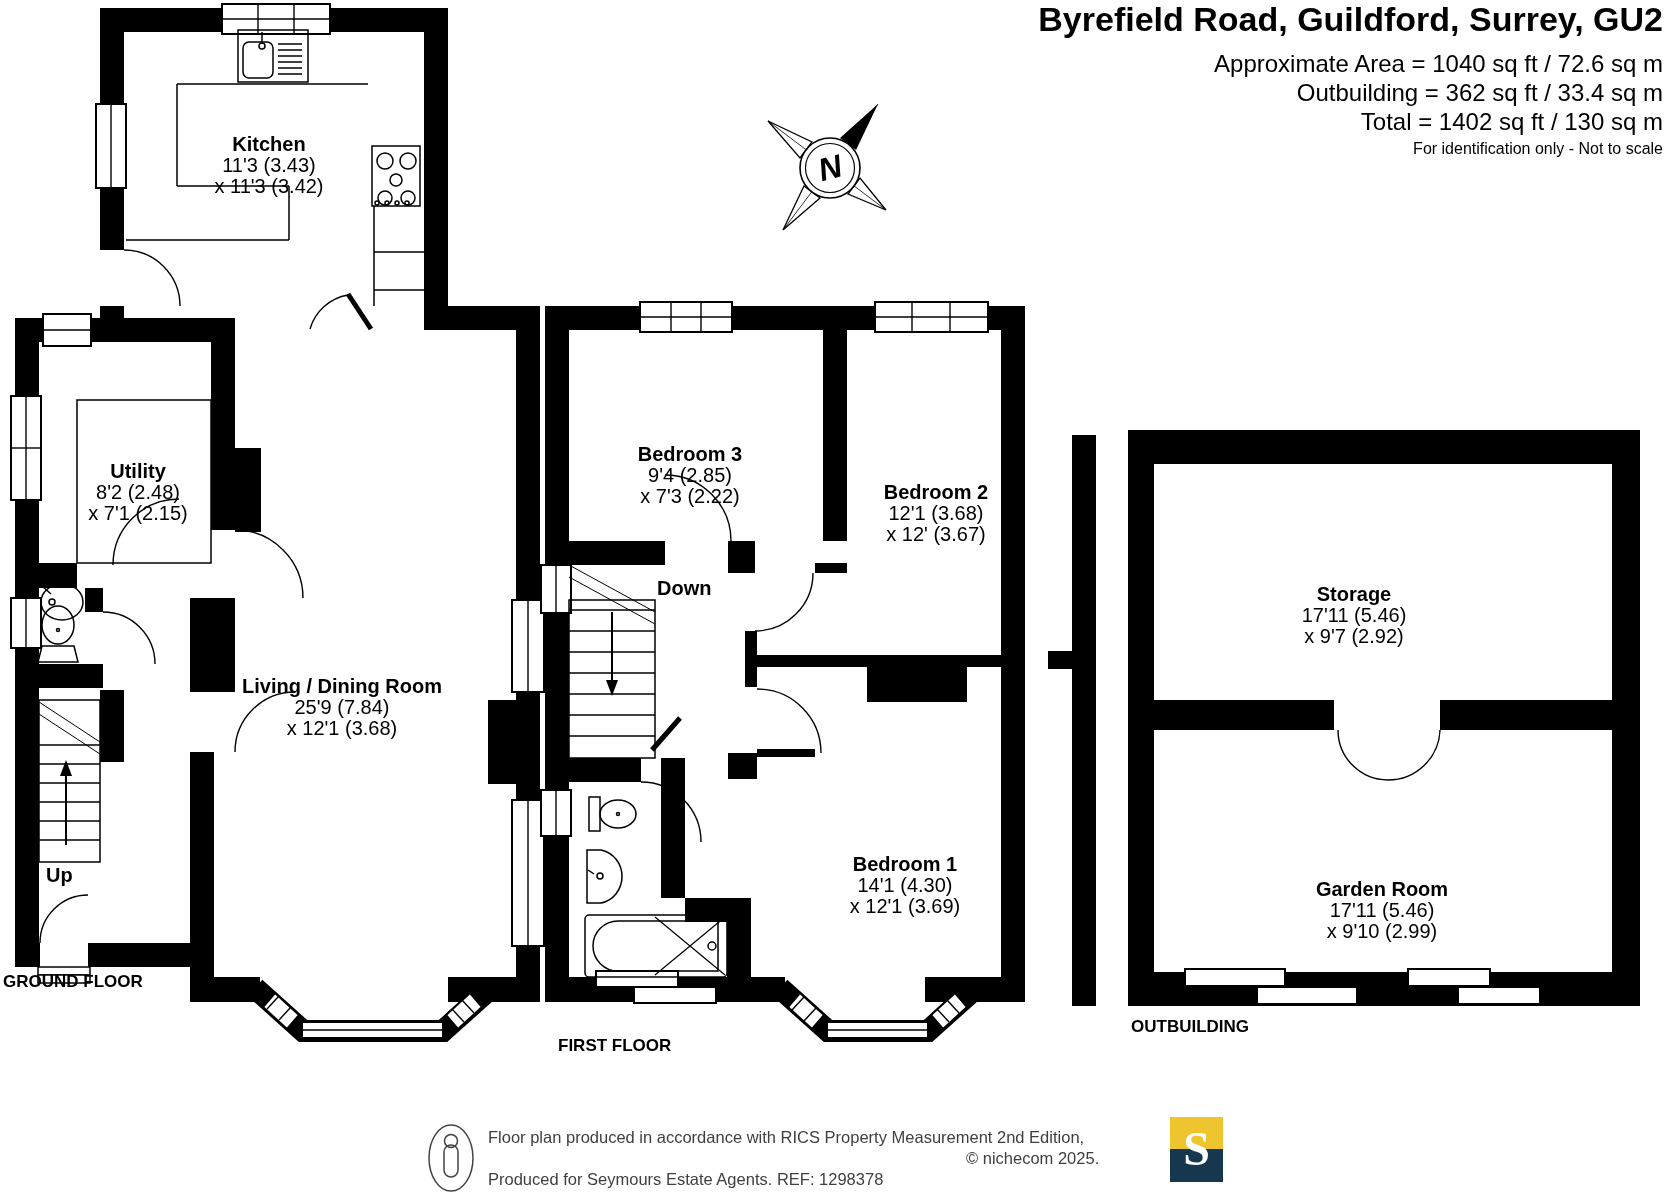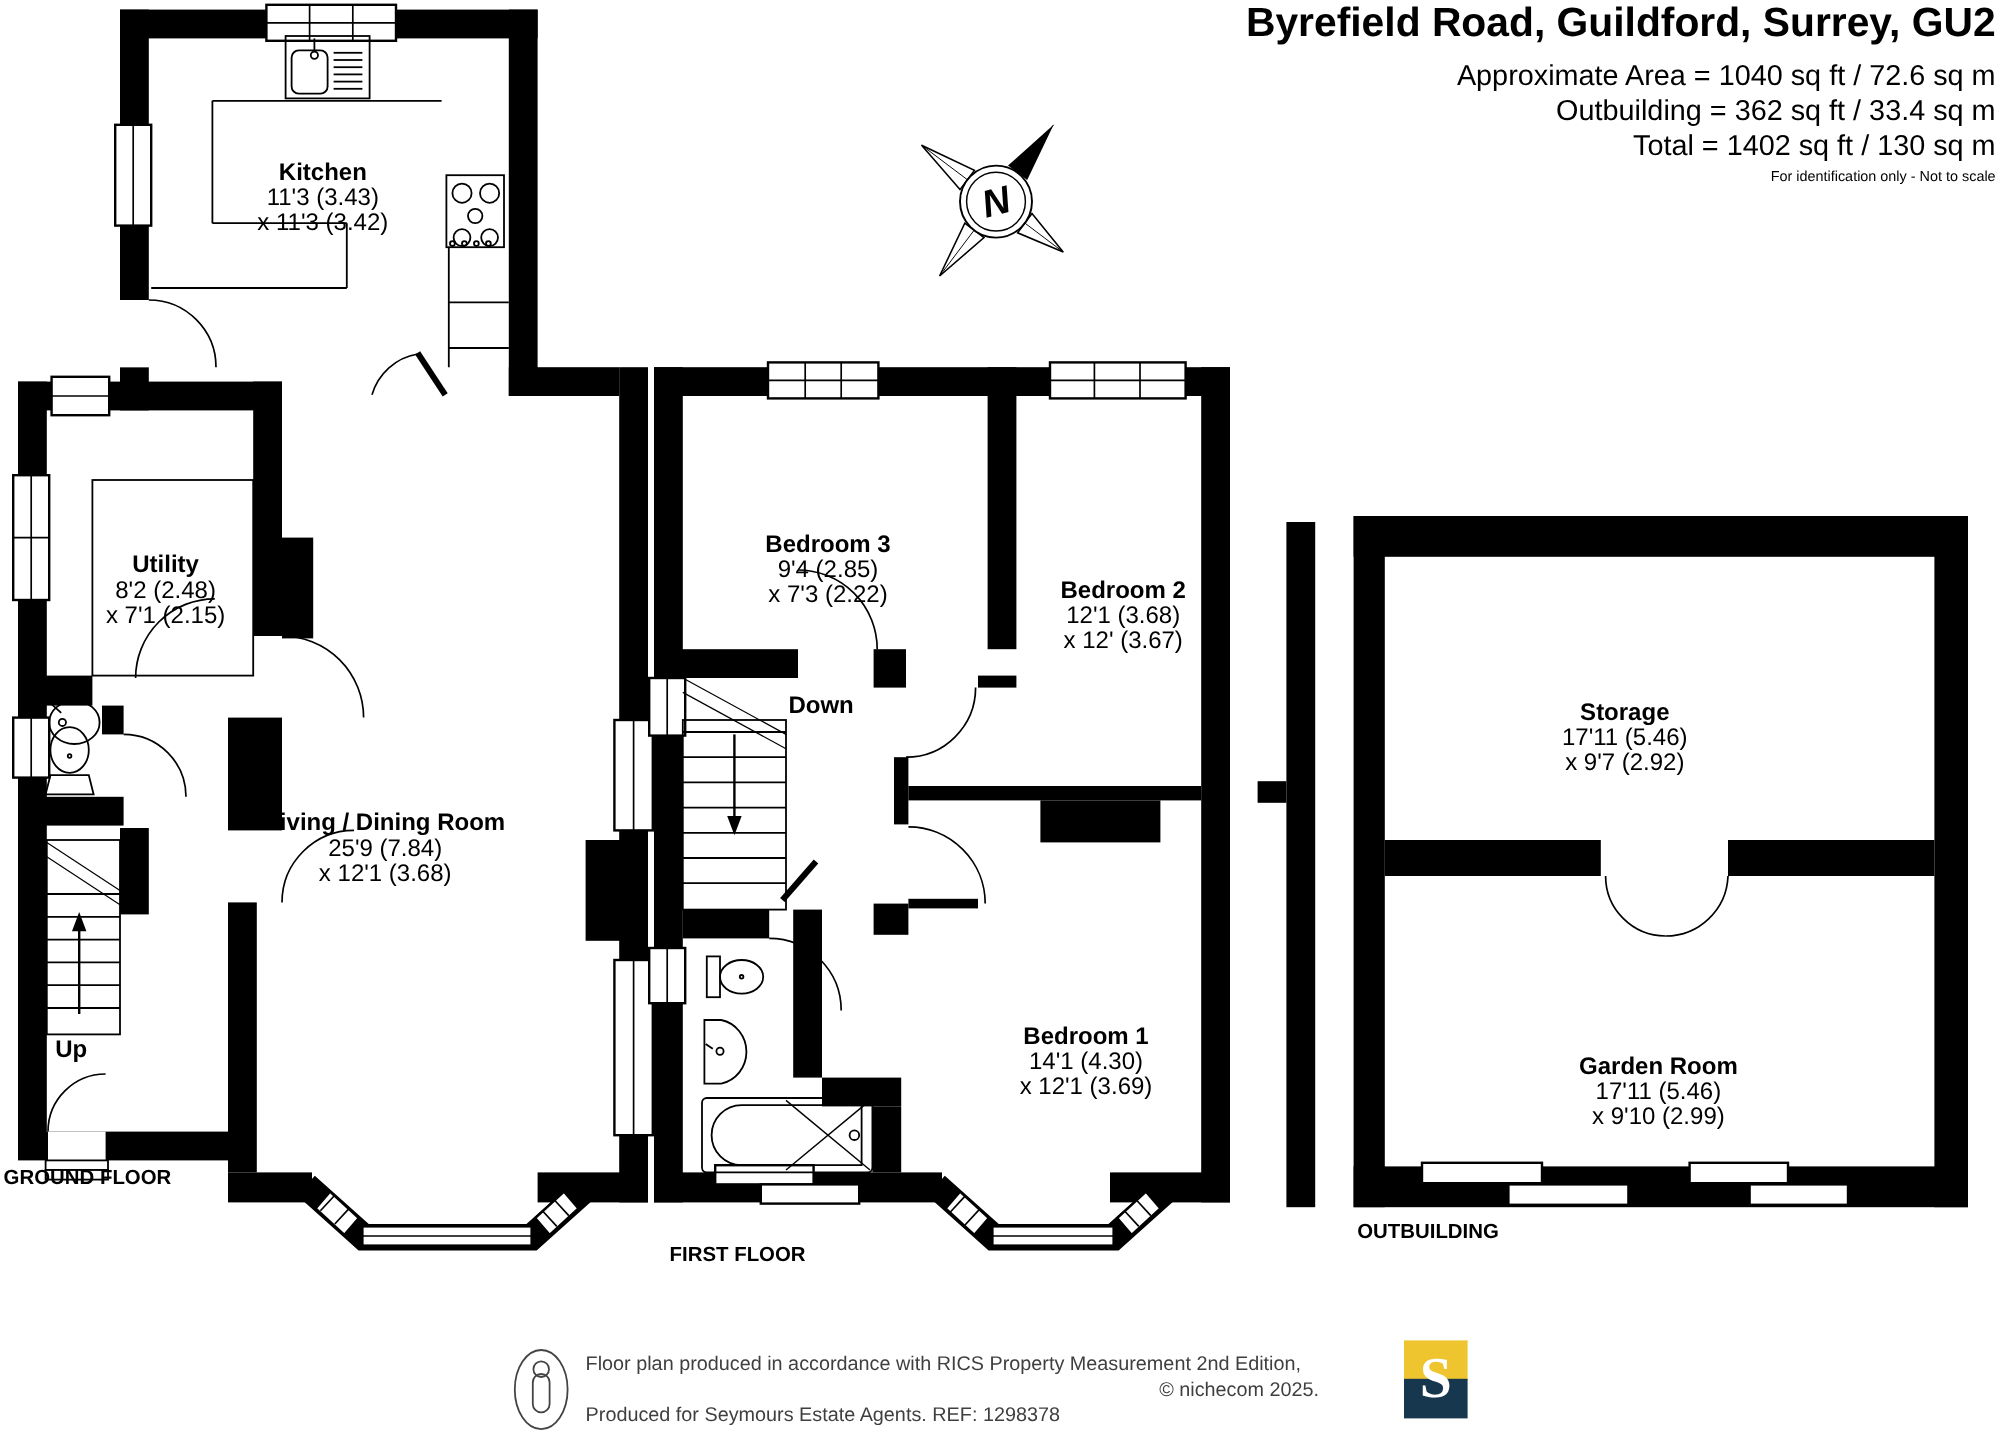--- a/index.html
+++ b/index.html
@@ -4,21 +4,21 @@
 <style>
   html,body{margin:0;padding:0;background:#fff;}
   #page{position:relative;width:1680px;height:1194px;background:#fff;overflow:hidden;
         font-family:"Liberation Sans",sans-serif;color:#000;}
   #plan-svg{position:absolute;left:0;top:0;}
   .lbl{position:absolute;white-space:nowrap;}
   .hdr{right:17px;text-align:center;}
   #title{top:0px;font-size:34px;font-weight:bold;}
   .area-line{font-size:24px;}
   #area1{top:50px;} #area2{top:79px;} #area3{top:108px;}
-  #ident{top:140px;font-size:12px;}
+  #ident{top:140px;font-size:16px;}
   .room-label{position:absolute;width:320px;transform:translateX(-50%);
       text-align:center;font-size:20px;line-height:21px;margin-top:36px;}
   .room-label .rname{font-weight:bold;}
   .floor-label{position:absolute;font-size:17px;font-weight:bold;}
   .stair-label{position:absolute;font-size:20px;font-weight:bold;}
   .foot-line{position:absolute;left:488px;font-size:16.5px;}
   #copyright{position:absolute;left:966px;font-size:16.5px;}
   #seymours-logo{position:absolute;left:1170px;top:1117px;width:53px;height:65px;}
   #logo-top,#logo-bottom{position:absolute;left:0;width:53px;height:33px;}
   #logo-top{top:0;} #logo-bottom{top:32px;}
@@ -297,21 +297,21 @@
 <div class="room-label" style="left:269px;top:98px;">
   <div class="rname">Kitchen</div>
   <div>11'3 (3.43)</div>
   <div>x 11'3 (3.42)</div>
 </div>
 <div class="room-label" style="left:138px;top:425px;">
   <div class="rname">Utility</div>
   <div>8'2 (2.48)</div>
   <div>x 7'1 (2.15)</div>
 </div>
-<div class="room-label" style="left:321px;top:640px;">
+<div class="room-label" style="left:342px;top:640px;">
   <div class="rname">Living / Dining Room</div>
   <div>25'9 (7.84)</div>
   <div>x 12'1 (3.68)</div>
 </div>
 <div class="stair-label" style="left:46px;top:864px;">Up</div>
 <div class="floor-label" style="left:3px;top:972px;">GROUND FLOOR</div>
 
 <div class="room-label" style="left:690px;top:408px;">
   <div class="rname">Bedroom 3</div>
   <div>9'4 (2.85)</div>

